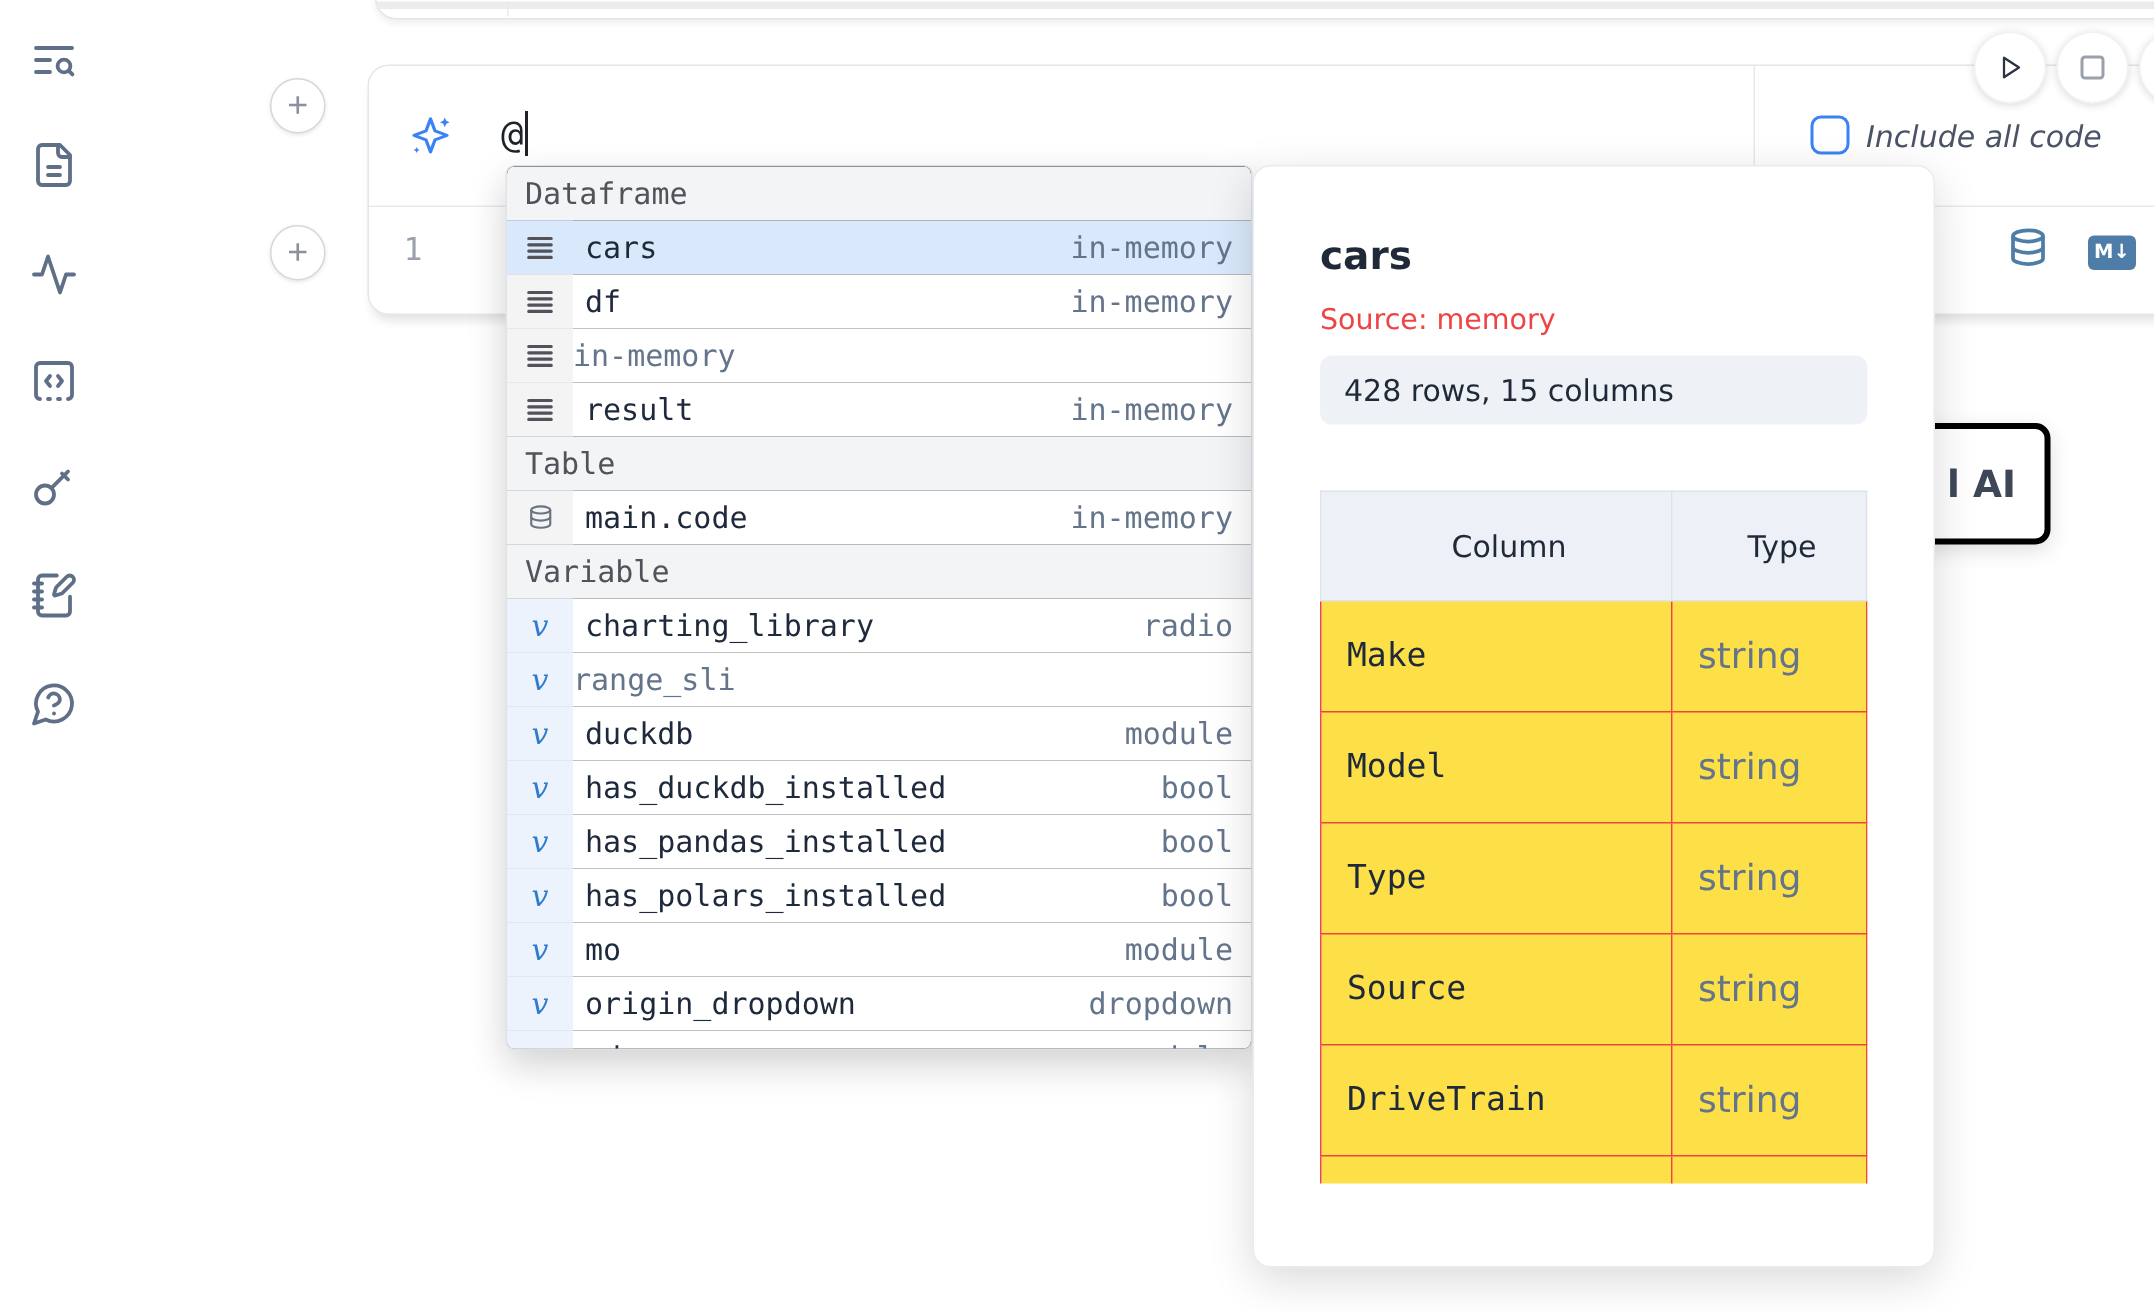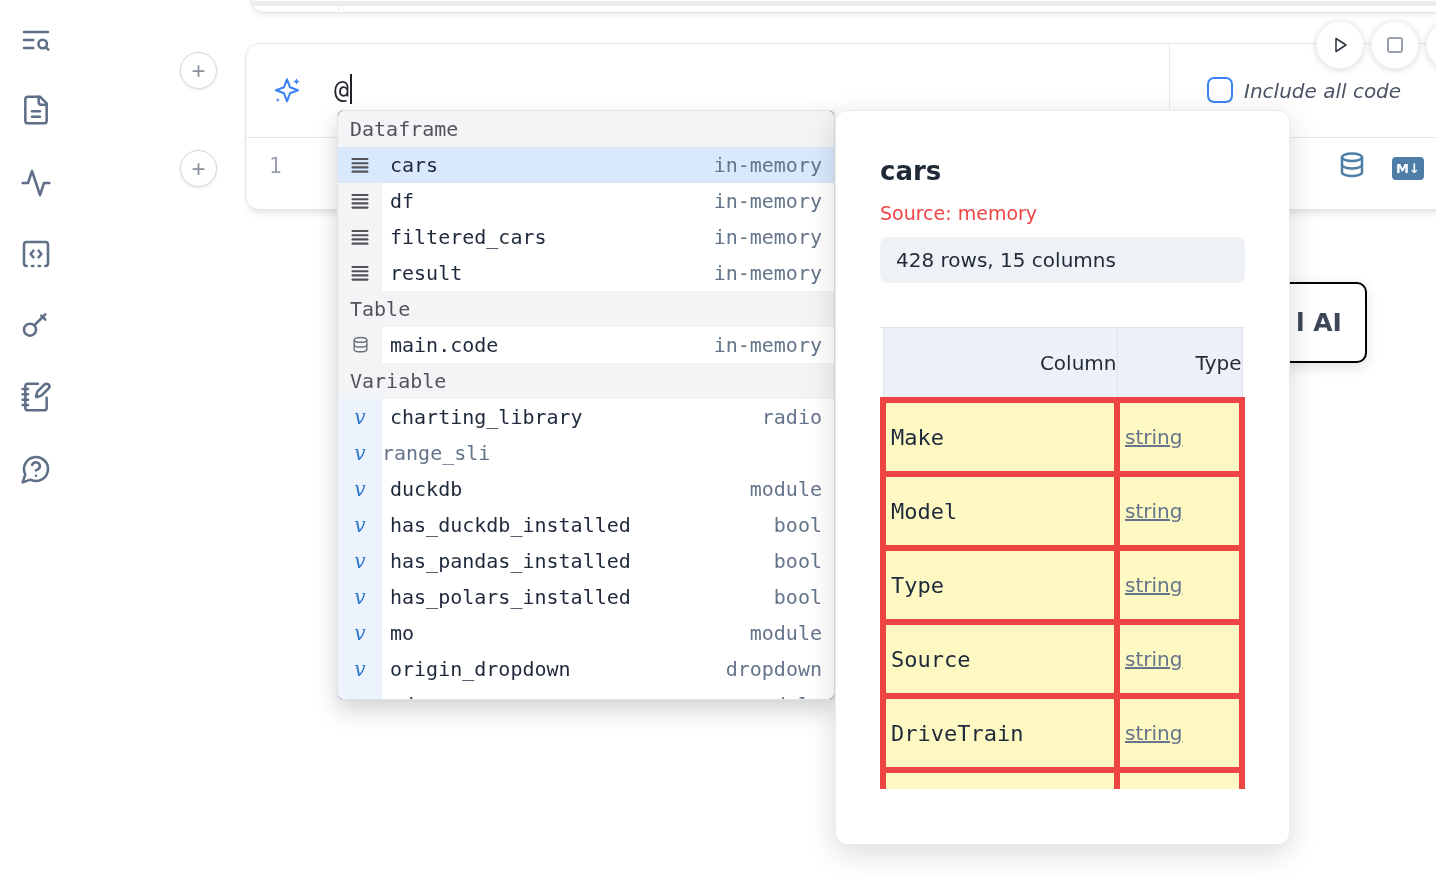--- a/index.html
+++ b/index.html
@@ -73,29 +73,29 @@
   .panel { position:absolute; left:835px; top:110px; width:455px; height:735px; background:#fff;
     border:1px solid #e8ebef; border-radius:12px; z-index:30;
     box-shadow:0 8px 30px rgba(0,0,0,.15); padding:45px 44px 0 44px; }
   .panel-title { font-size:26px; font-weight:bold; color:#1f2937; }
   .panel-source { margin-top:16px; font-size:19px; color:#ef4444; }
   .shape-badge { margin-top:13px; background:#eef2f7; border-radius:8px; padding:11px 16px;
     font-size:20px; color:#1f2937; }
   .schema-wrap { margin-top:44px; height:462px; overflow:hidden; border-top:1px solid #dde3ea; }
   table.schema { width:100%; border-collapse:collapse; table-layout:fixed; }
   table.schema col.c1 { width:234px; }
-  table.schema th { background:#edf1f7; height:72px; text-align:right; padding-left:17px;
+  table.schema th { background:#edf1f7; height:72px; text-align:center; padding-left:17px;
     font-size:20px; font-weight:normal; color:#1f2937; border:1px solid #dde3ea; border-top:none; }
-  table.schema td { background:#fef9c3; height:74px; padding-left:5px; border:6px solid #ef4444; }
+  table.schema td { background:#fde047; height:74px; padding-left:17px; border:1px solid #ef4444; }
   td.cell-name { font-family:"DejaVu Sans Mono","Liberation Mono",monospace; font-size:22px; color:#1e293b; }
-  td.cell-type { font-size:20px; color:#64748b;text-decoration:underline; }
+  td.cell-type { font-size:24px; color:#64748b; }
 
   
   .ai-card { position:absolute; left:1250px; top:282px; width:117px; height:81px; background:#fff;
-    border:2px solid #000000; border-radius:10px; box-shadow:0 4px 14px rgba(0,0,0,.12); z-index:5;
+    border:4px solid #000000; border-radius:10px; box-shadow:0 4px 14px rgba(0,0,0,.12); z-index:5;
     display:flex; align-items:center; cursor:pointer; }
   .ai-card span { padding-left:44px; font-size:25px; font-weight:bold; color:#3d4757; }
 </style>
 </head>
 <body>
 
 <div id="root">
 
   <div class="side-icon" style="top:24px">
     <svg viewBox="0 0 24 24">
@@ -217,21 +217,20 @@
         </span>
         <span class="ac-name">df</span>
         <span class="ac-meta">in-memory</span>
       </div>
       <div class="ac-row g-gray">
         <span class="ac-gutter">
           <svg class="df-icon" viewBox="0 0 20 20" fill="none">
             <path d="M2.5 4h15M2.5 8.2h15M2.5 12.4h15M2.5 16.6h15"></path>
           </svg>
         </span>
-        <span class="ac-name">filtered_cars</span>
         <span class="ac-meta">in-memory</span>
       </div>
       <div class="ac-row g-gray">
         <span class="ac-gutter">
           <svg class="df-icon" viewBox="0 0 20 20" fill="none">
             <path d="M2.5 4h15M2.5 8.2h15M2.5 12.4h15M2.5 16.6h15"></path>
           </svg>
         </span>
         <span class="ac-name">result</span>
         <span class="ac-meta">in-memory</span>

